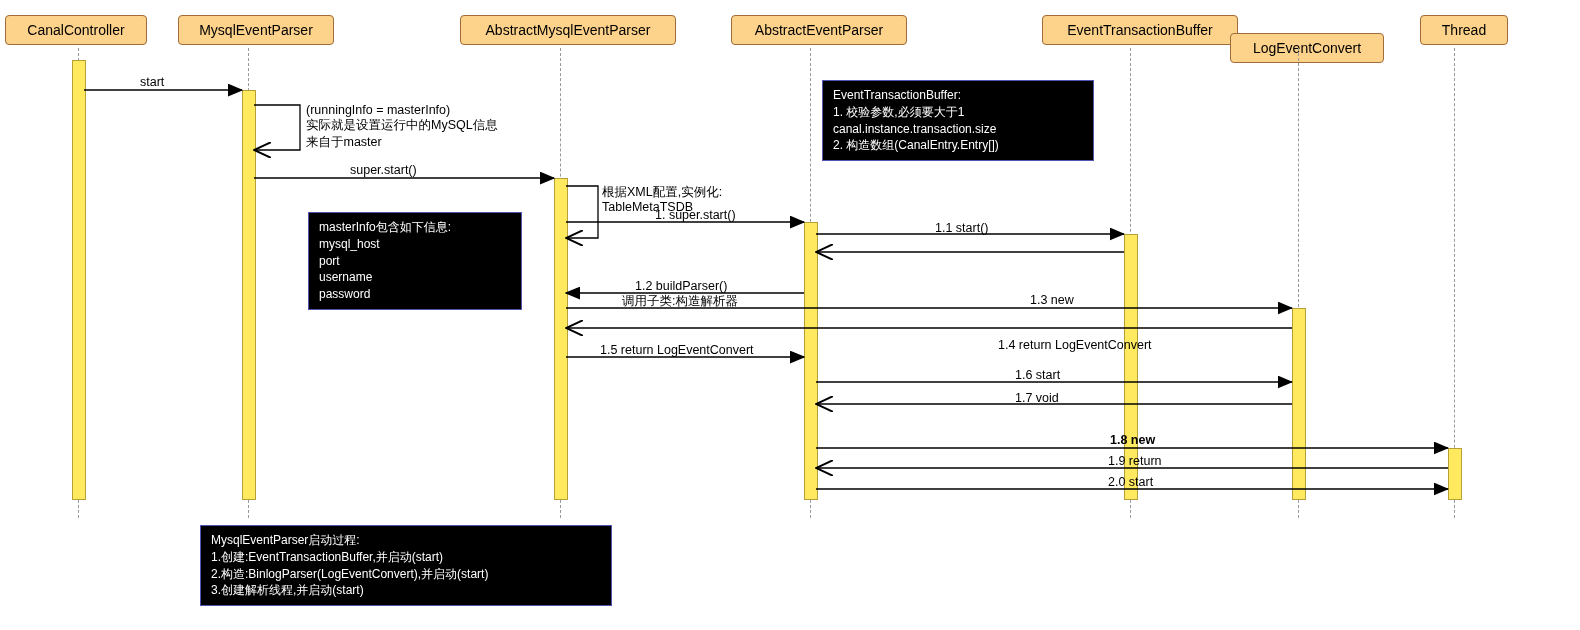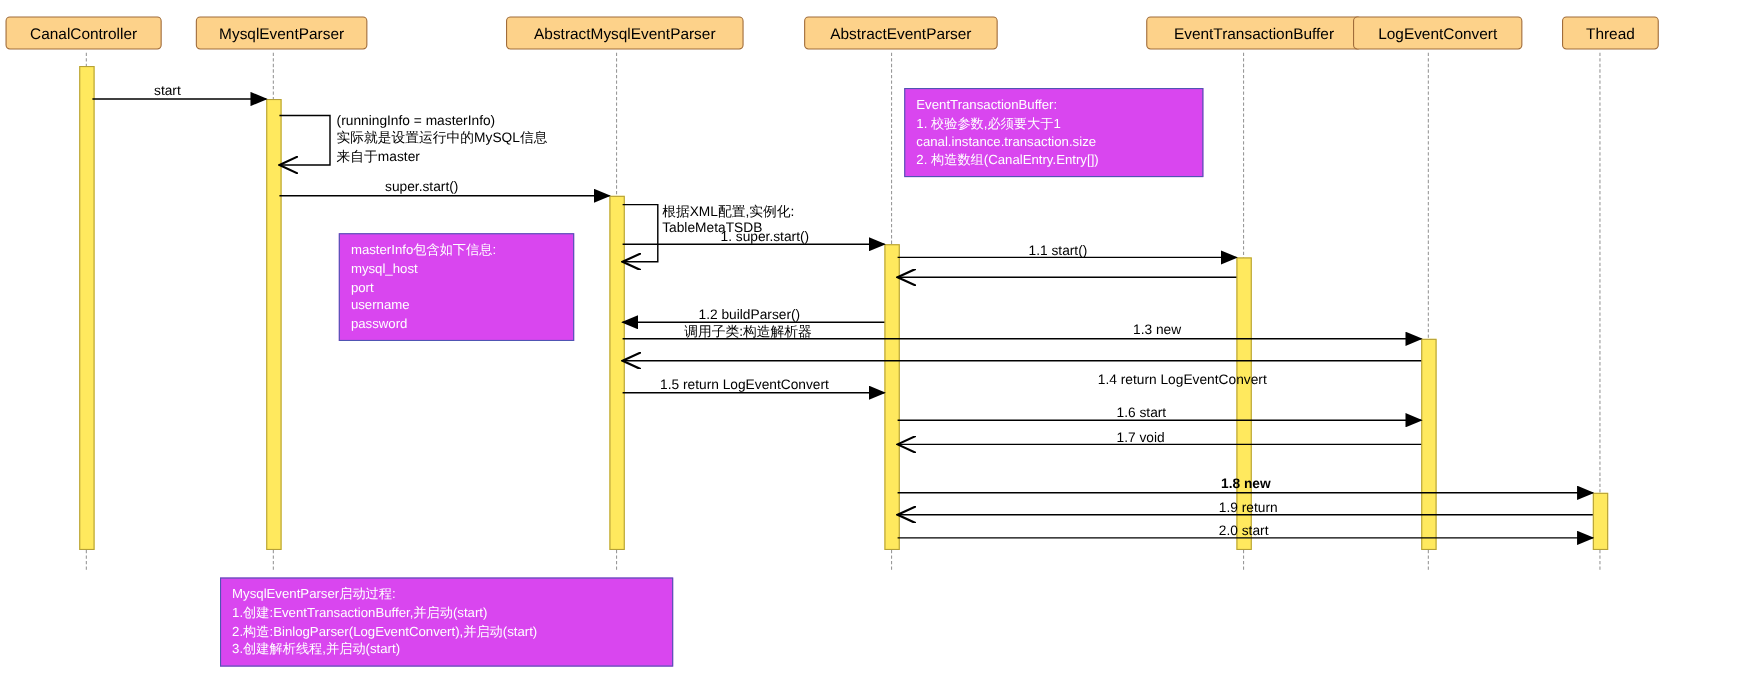--- a/index.html
+++ b/index.html
@@ -32,21 +32,21 @@
   }
   .activation {
     position: absolute;
     width: 12px;
     background: #ffe95e;
     border: 1px solid #b5a038;
     z-index: 1;
   }
   .note {
     position: absolute;
-    background: #d946ef;
+    background: #000000;
     color: #fff;
     border: 1px solid #5055b3;
     font-size: 12px;
     padding: 6px 10px;
     line-height: 1.4;
     z-index: 3;
   }
   .note::after {
     content: "";
     position: absolute;
@@ -74,21 +74,21 @@
   }
 </style>
 </head>
 <body>
 
 <div class="participant" style="left:5px; width:116px;">CanalController</div>
 <div class="participant" style="left:178px; width:130px;">MysqlEventParser</div>
 <div class="participant" style="left:460px; width:190px;">AbstractMysqlEventParser</div>
 <div class="participant" style="left:731px; width:150px;">AbstractEventParser</div>
 <div class="participant" style="left:1010px; width:170px;margin-left:32px;">EventTransactionBuffer</div>
-<div class="participant" style="left:1230px; width:128px;">LogEventConvert</div>
+<div class="participant" style="left:1230px; width:128px;margin-top:18px;">LogEventConvert</div>
 <div class="participant" style="left:1420px; width:62px;">Thread</div>
 
 <div class="lifeline" style="left:78px;  height:470px;"></div>
 <div class="lifeline" style="left:248px; height:470px;"></div>
 <div class="lifeline" style="left:560px; height:470px;"></div>
 <div class="lifeline" style="left:810px; height:470px;"></div>
 <div class="lifeline" style="left:1130px; height:470px;"></div>
 <div class="lifeline" style="left:1298px; height:470px;"></div>
 <div class="lifeline" style="left:1454px; height:470px;"></div>
 

